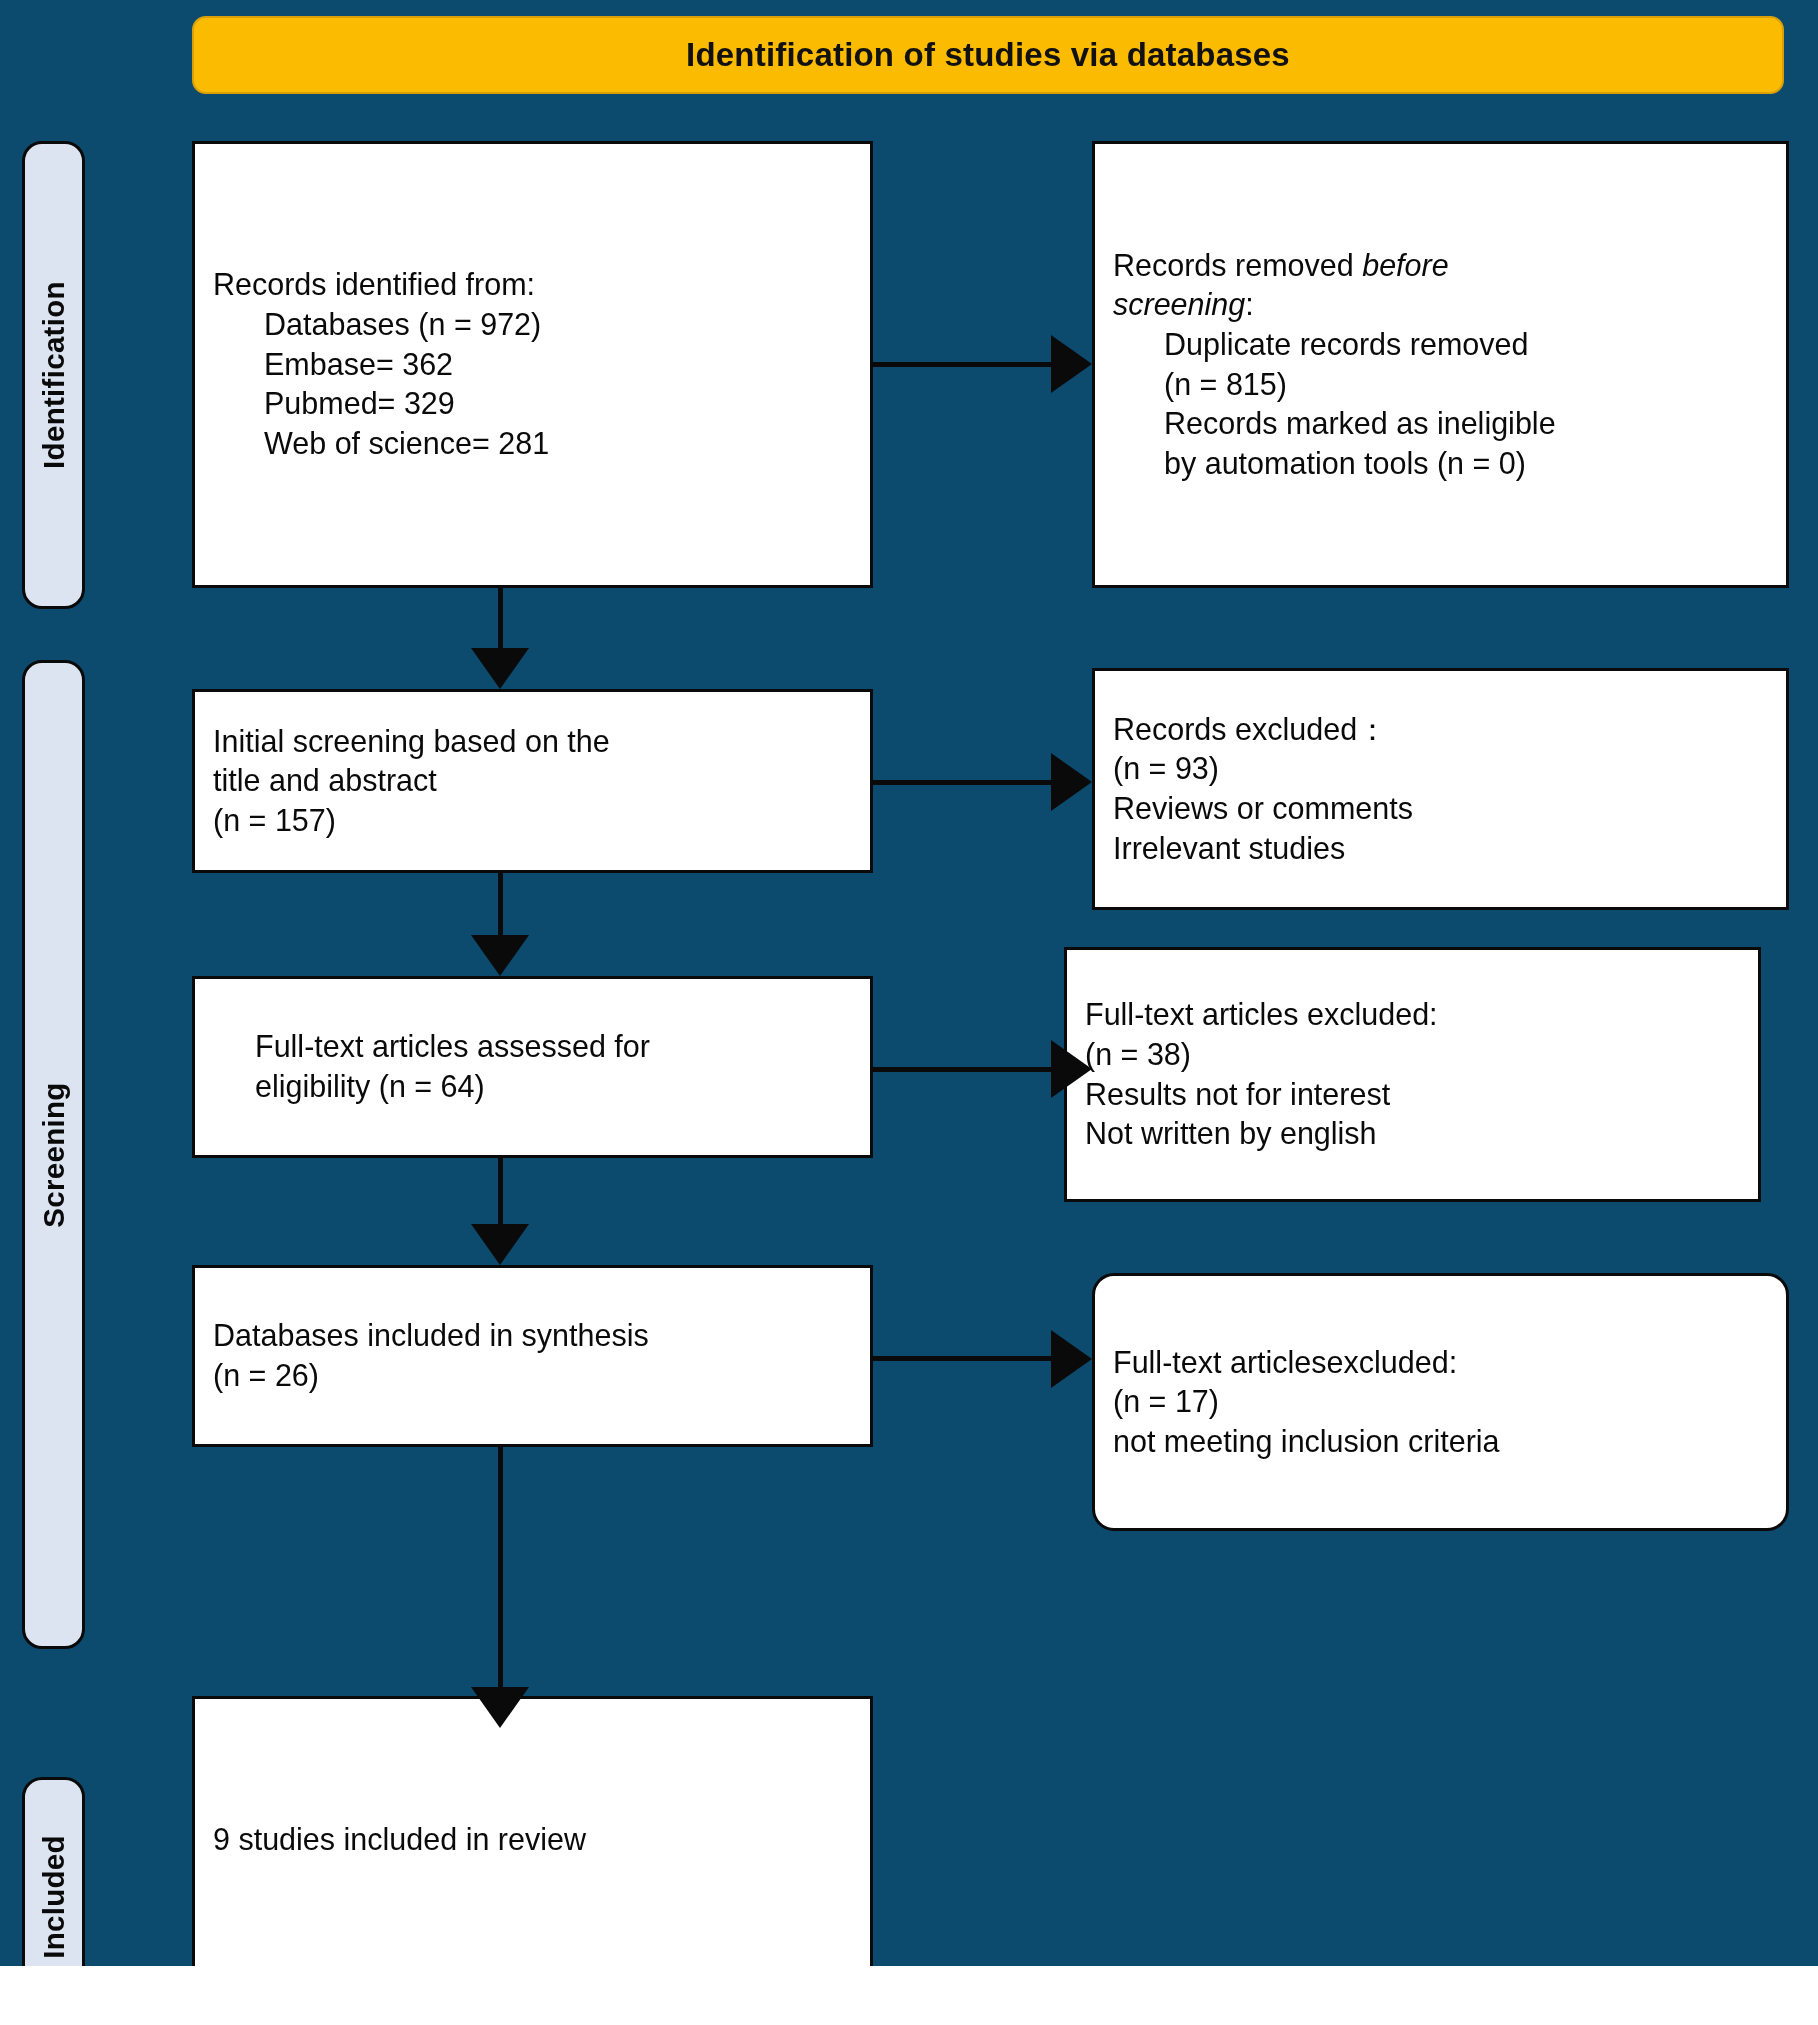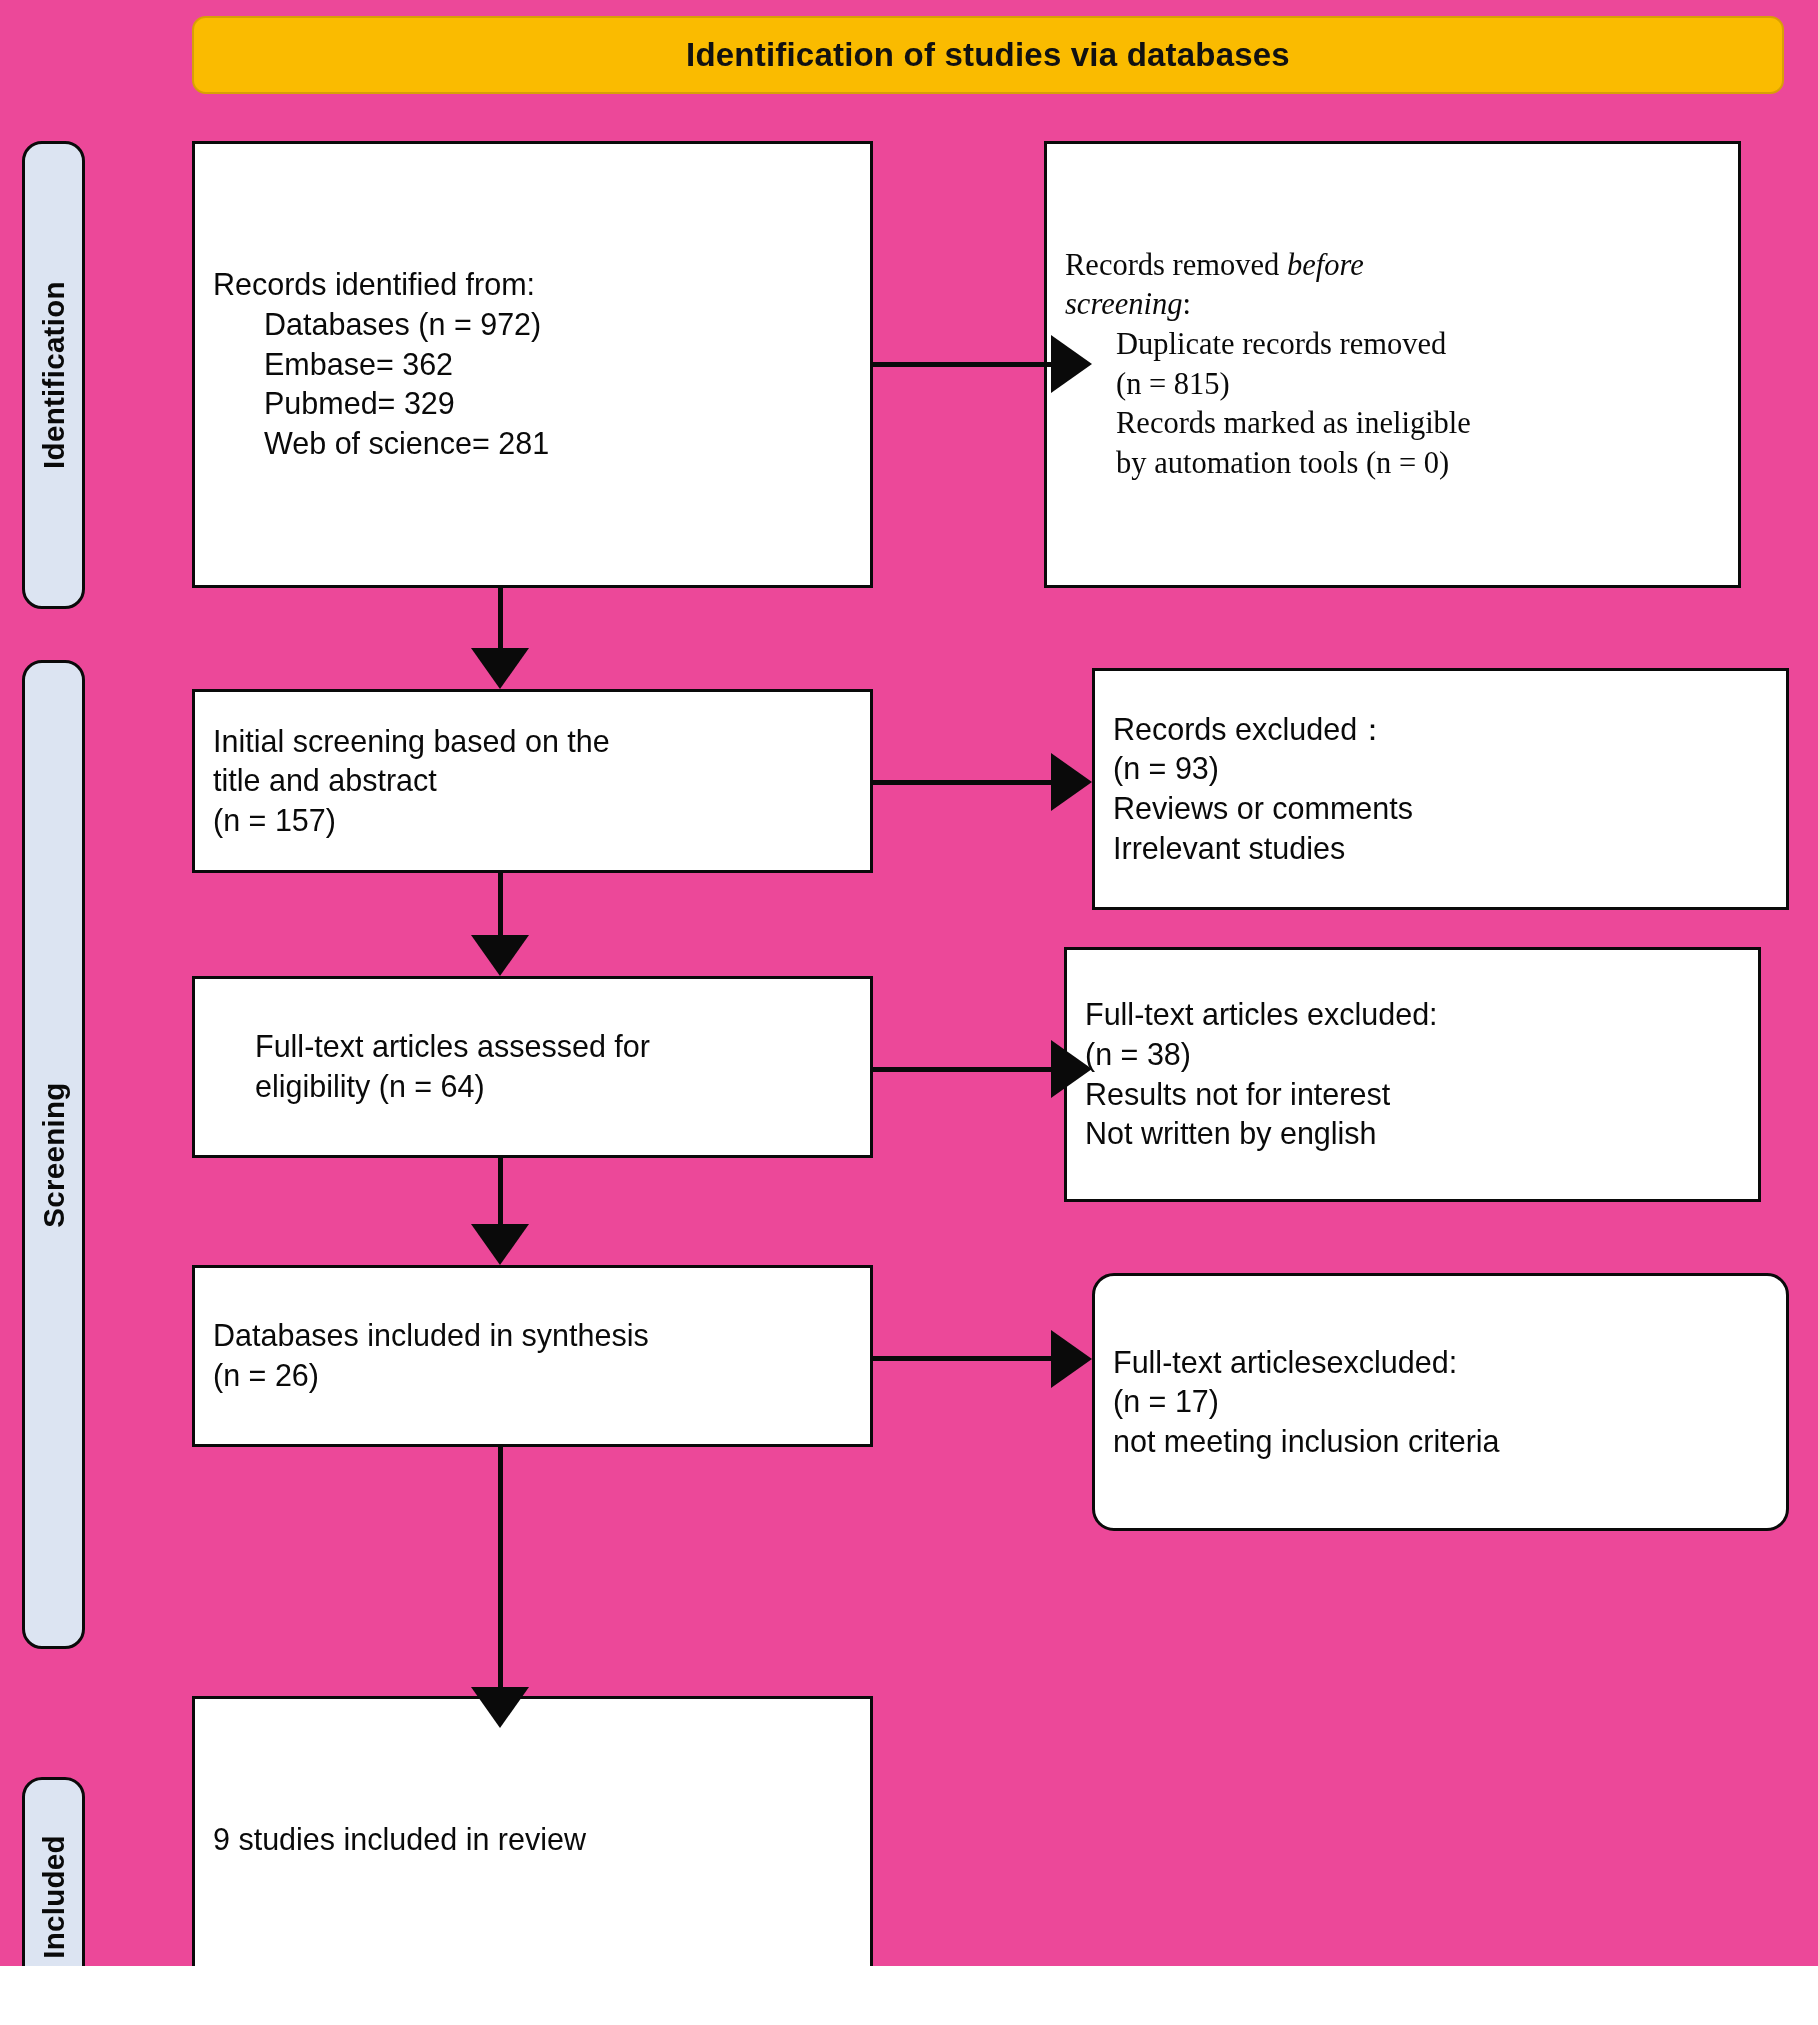--- a/index.html
+++ b/index.html
@@ -7,21 +7,21 @@
     padding: 0;
     background: #ffffff;
   }
   body {
     font-family: "Liberation Sans", sans-serif;
   }
   #prisma-root {
     position: relative;
     width: 1818px;
     height: 1966px;
-    background: #ec4899;
+    background: #0c4a6e;
     overflow: hidden;
   }
 
   
   .banner {
     position: absolute;
     left: 192px;
     top: 16px;
     width: 1592px;
     height: 78px;
@@ -88,21 +88,21 @@
   .box-text em { font-style: italic; }
 
   
   #box-identified       { left: 192px; top: 141px;  width: 681px; height: 447px; }
   #box-initial-screen   { left: 192px; top: 689px; width: 681px; height: 184px; }
   #box-fulltext-assess  { left: 192px; top: 976px; width: 681px; height: 182px; padding-left: 42px; }
   #box-included-synth   { left: 192px; top: 1265px; width: 681px; height: 182px; }
   #box-studies-review   { left: 192px; top: 1660px; width: 681px; height: 287px; margin-top: 36px; }
 
   
-  #box-removed-before   { left: 1044px; top: 141px;  width: 697px; height: 447px; font-family: Liberation Serif, serif; }
+  #box-removed-before   { left: 1092px; top: 141px;  width: 697px; height: 447px; }
   #box-records-excluded { left: 1092px; top: 668px; width: 697px; height: 242px; }
   #box-fulltext-excl-1  { left: 1052px; top: 947px; width: 697px; height: 255px; margin-left: 12px; }
   #box-fulltext-excl-2  { left: 1092px; top: 1273px; width: 697px; height: 258px; border-radius: 22px; }
 
   
   .conn-v {
     position: absolute;
     left: 498px;
     width: 4.7px;
     background: #0a0a0a;

